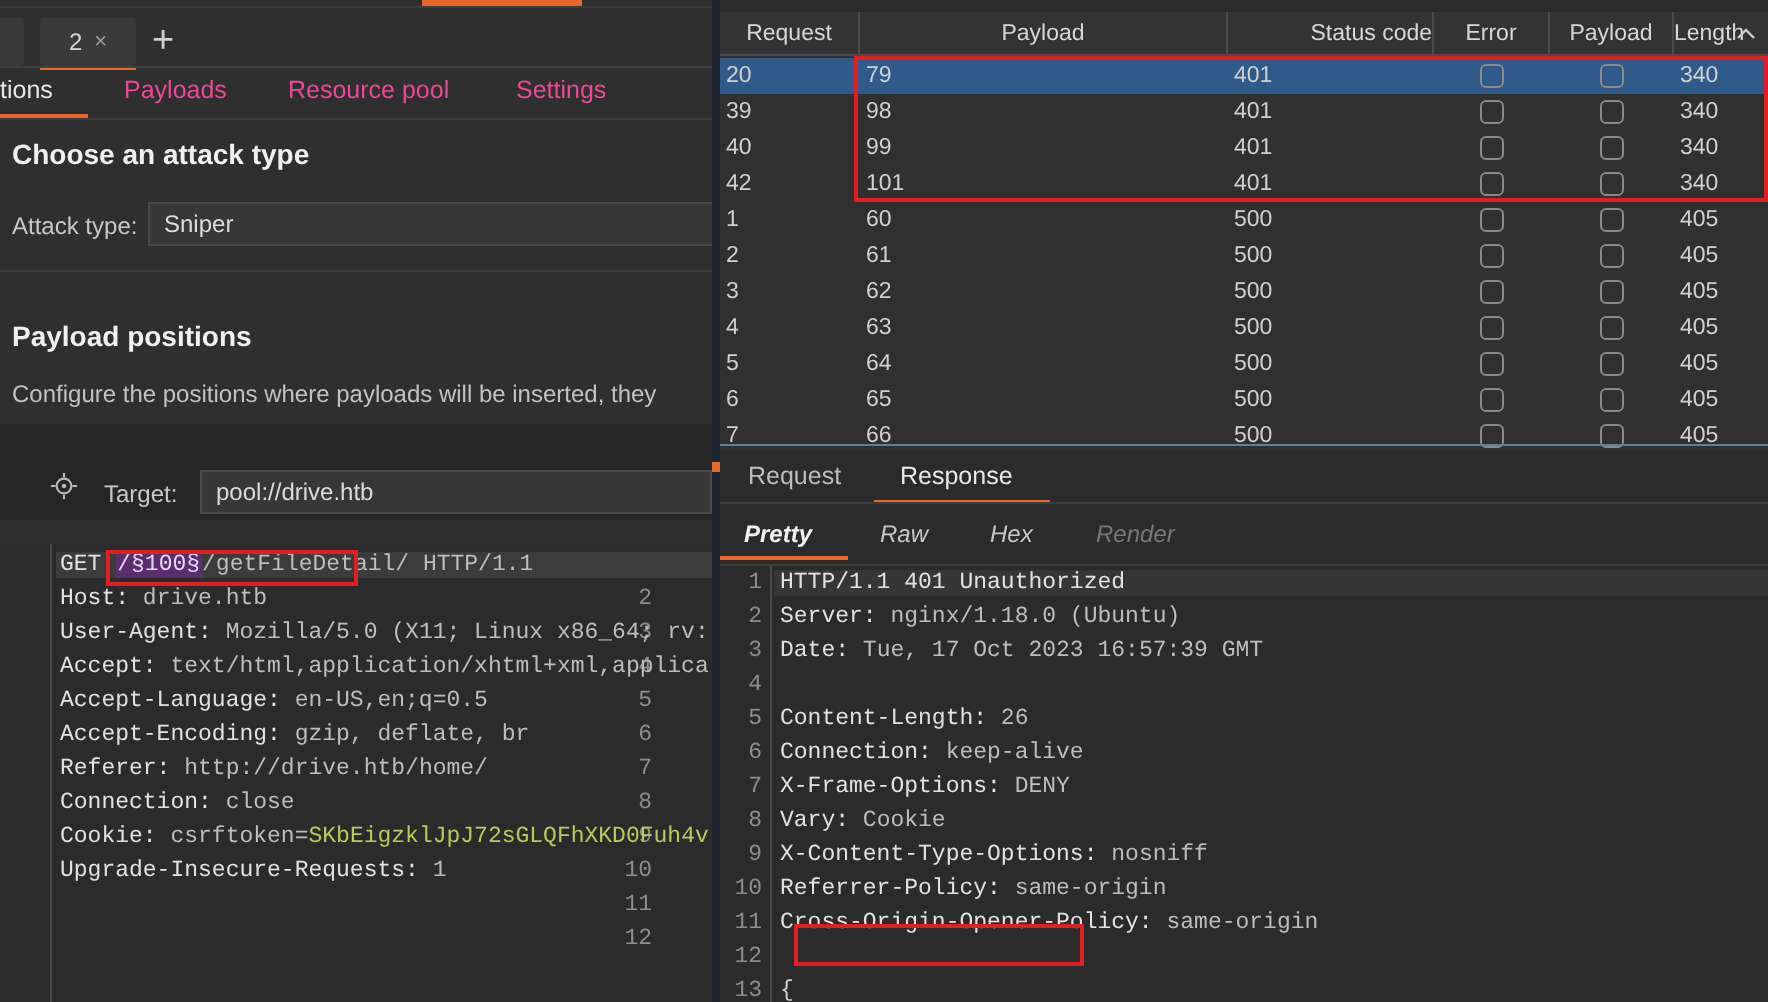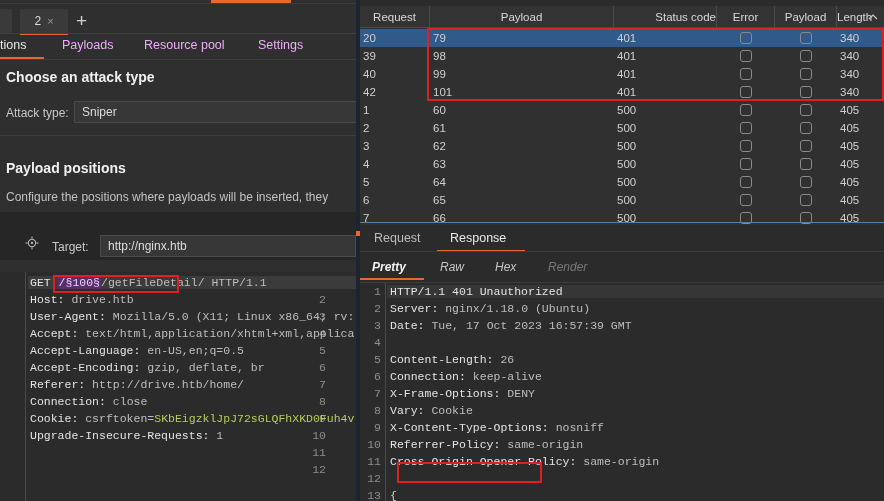--- a/index.html
+++ b/index.html
@@ -56,21 +56,21 @@
   .tabstrip-hairline {
     position: absolute; left: 0; top: 33px; width: 356px; height: 1px;
     background: #404040;
   }
 
   
   .subtabs {
     position: absolute; left: 0; top: 34px; width: 356px; height: 25px; padding-left: 39px;
   }
   .subtab {
-    position: absolute; top: 4px; font-size: 12.5px; color: #f0abfc;
+    position: absolute; top: 4px; font-size: 12.5px; color: #ec4899;
     white-space: nowrap;
   }
   .subtab.active { color: #e6e6e6; }
   .subtab-underline {
     position: absolute; left: 0px; top: 23px; width: 44px; height: 2px;
     background: #e8682c;
   }
   .subtabs-hairline {
     position: absolute; left: 0; top: 59px; width: 356px; height: 1px;
     background: #3d3d3d;
@@ -277,21 +277,21 @@
     <div class="sec-title" style="left:6px; top:160px;">Payload positions</div>
     <div class="sec-sub" style="left:6px; top:190px;">Configure the positions where payloads will be inserted, they</div>
 
     <div class="target-bar"></div>
     <svg class="crosshair-icon" viewBox="0 0 16 16">
       <circle cx="8" cy="8" r="4.2" fill="none" stroke="#b8b8b8" stroke-width="1.2"></circle>
       <circle cx="8" cy="8" r="1.3" fill="#b8b8b8"></circle>
       <path d="M8 0.5 L8 3.2 M8 12.8 L8 15.5 M0.5 8 L3.2 8 M12.8 8 L15.5 8" stroke="#b8b8b8" stroke-width="1.2"></path>
     </svg>
     <div class="field-label" style="left:52px; top:240px;">Target:</div>
-    <div class="textbox" style="left:100px; top:235px; width:256px;">http://nginx.htb</div>
+    <div class="textbox" style="left:100px; top:235px; width:256px;">pool://drive.htb</div>
 
     <div id="req-editor">
       <div class="gutter"></div>
 
       <div class="lnum" style="top:4px;">1</div>
       <div class="codeline first" style="top:4px;"><span class="hdr-name">GET </span><span class="payload-marker">/§100§</span><span class="hdr-val">/getFileDetail/ HTTP/1.1</span></div>
 
       <div class="lnum" style="top:21px;">2</div>
       <div class="codeline" style="top:21px;"><span class="hdr-name">Host:</span><span class="hdr-val"> drive.htb</span></div>
 

